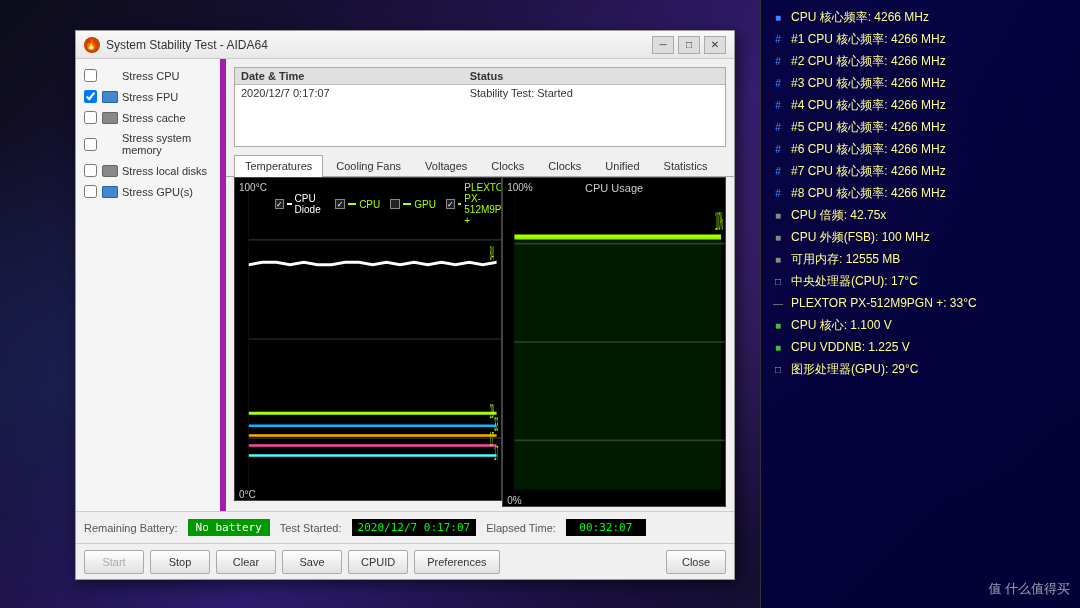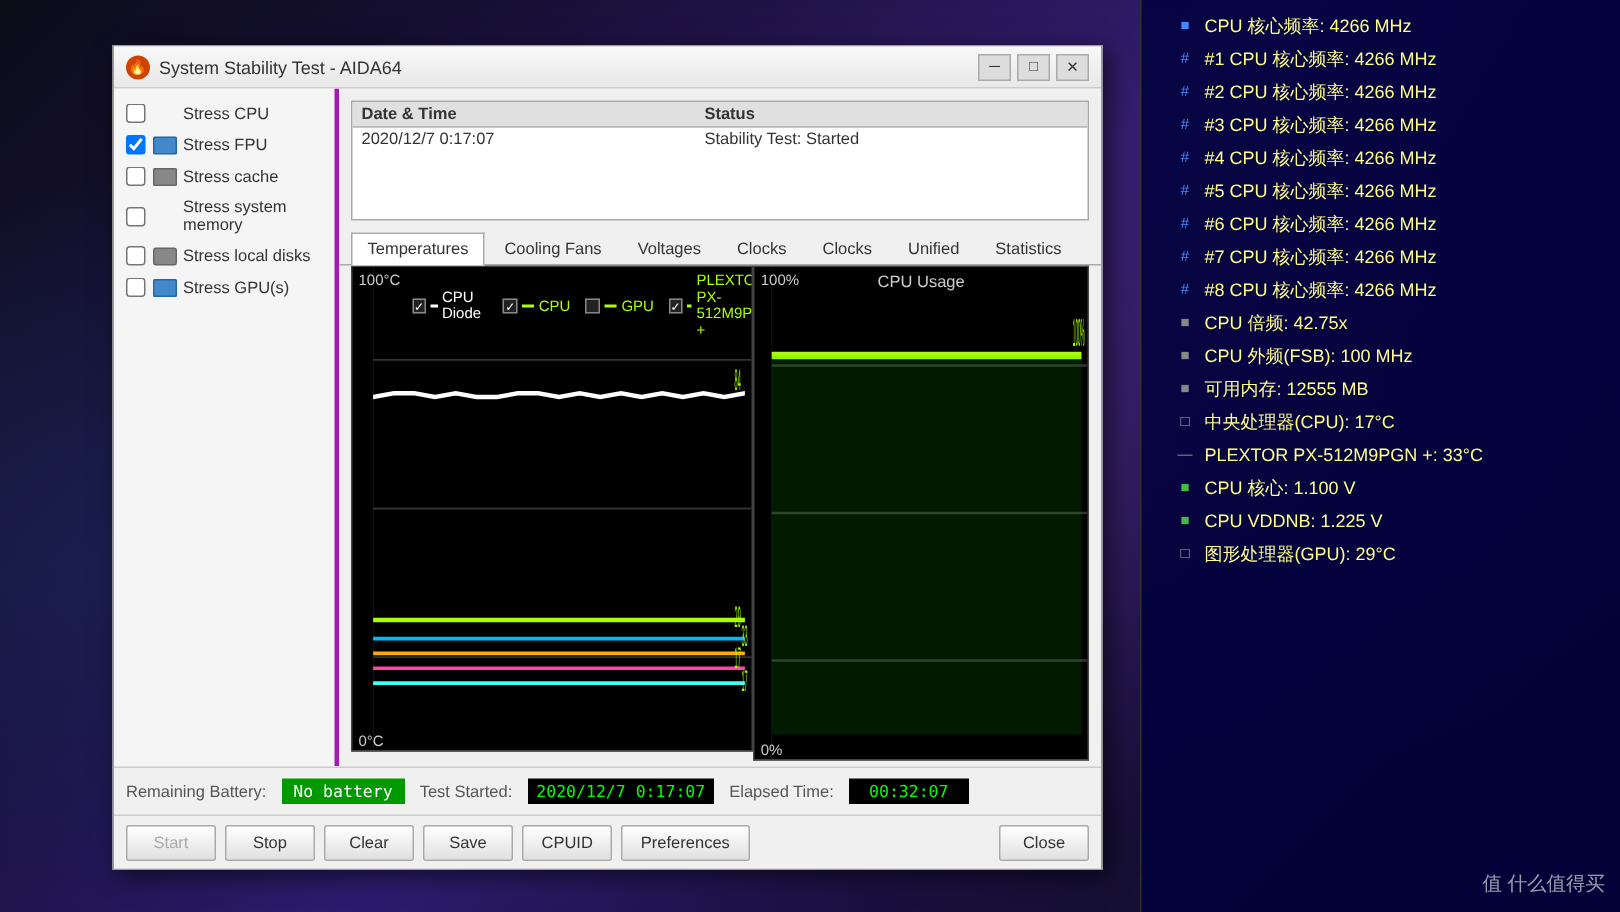--- a/index.html
+++ b/index.html
@@ -30,21 +30,21 @@
 
     
     .right-panel {
       position: absolute;
       right: 0;
       top: 0;
       width: 320px;
       height: 608px;
       background: rgba(0,0,60,0.85);
       border-left: 1px solid #333;
-      padding: 8px 22px;
+      padding: 8px 10px;
       z-index: 10;
       overflow: hidden;
     }
 
     .right-panel .stat-line {
       display: flex;
       align-items: center;
       margin-bottom: 4px;
       font-size: 12px;
       line-height: 1.5;
@@ -172,21 +172,21 @@
     .window-body {
       display: flex;
       flex: 1;
       overflow: hidden;
     }
 
     
     .left-sidebar {
       width: 150px;
       background: #f5f5f5;
-      border-right: 3px solid #a21caf;
+      border-right: 6px solid #a21caf;
       padding: 8px 4px;
       flex-shrink: 0;
     }
 
     .checkbox-item {
       display: flex;
       align-items: center;
       margin-bottom: 4px;
       padding: 2px 4px;
       cursor: pointer;

